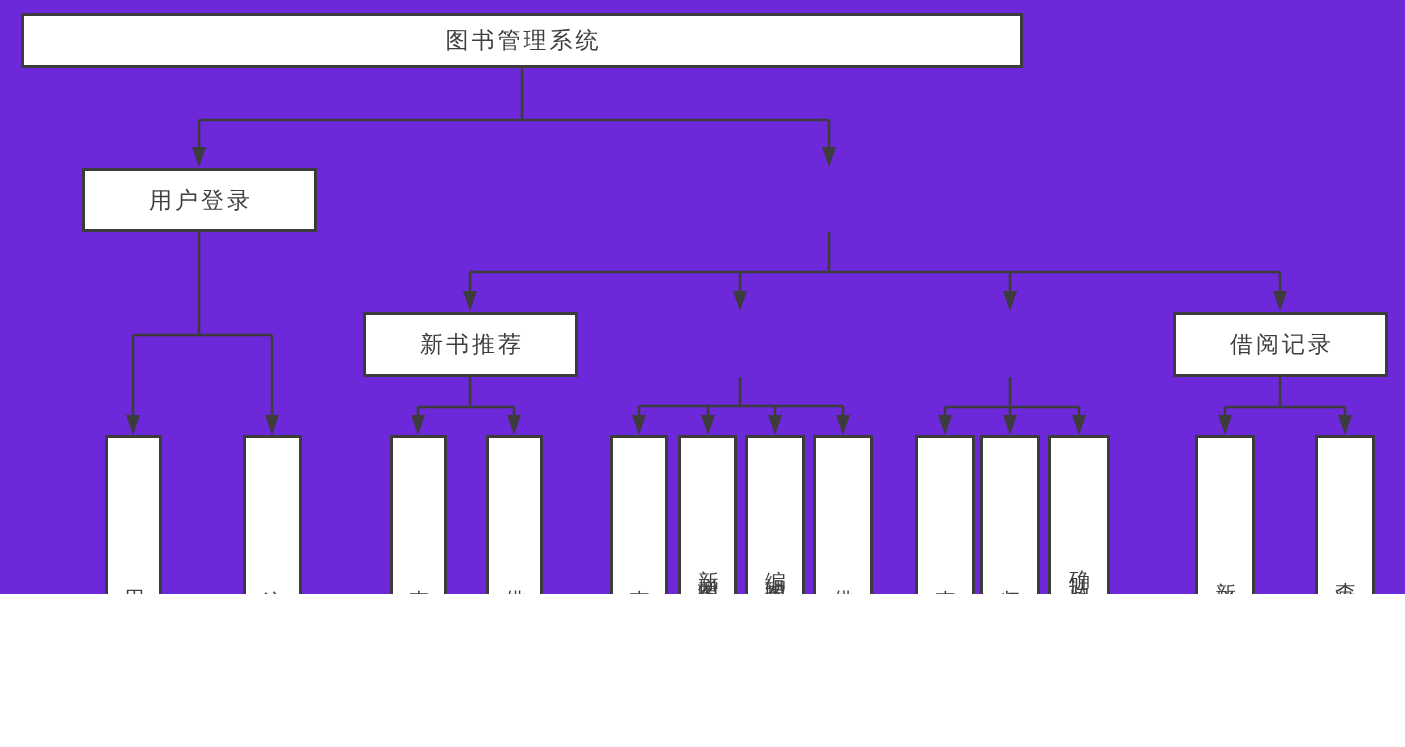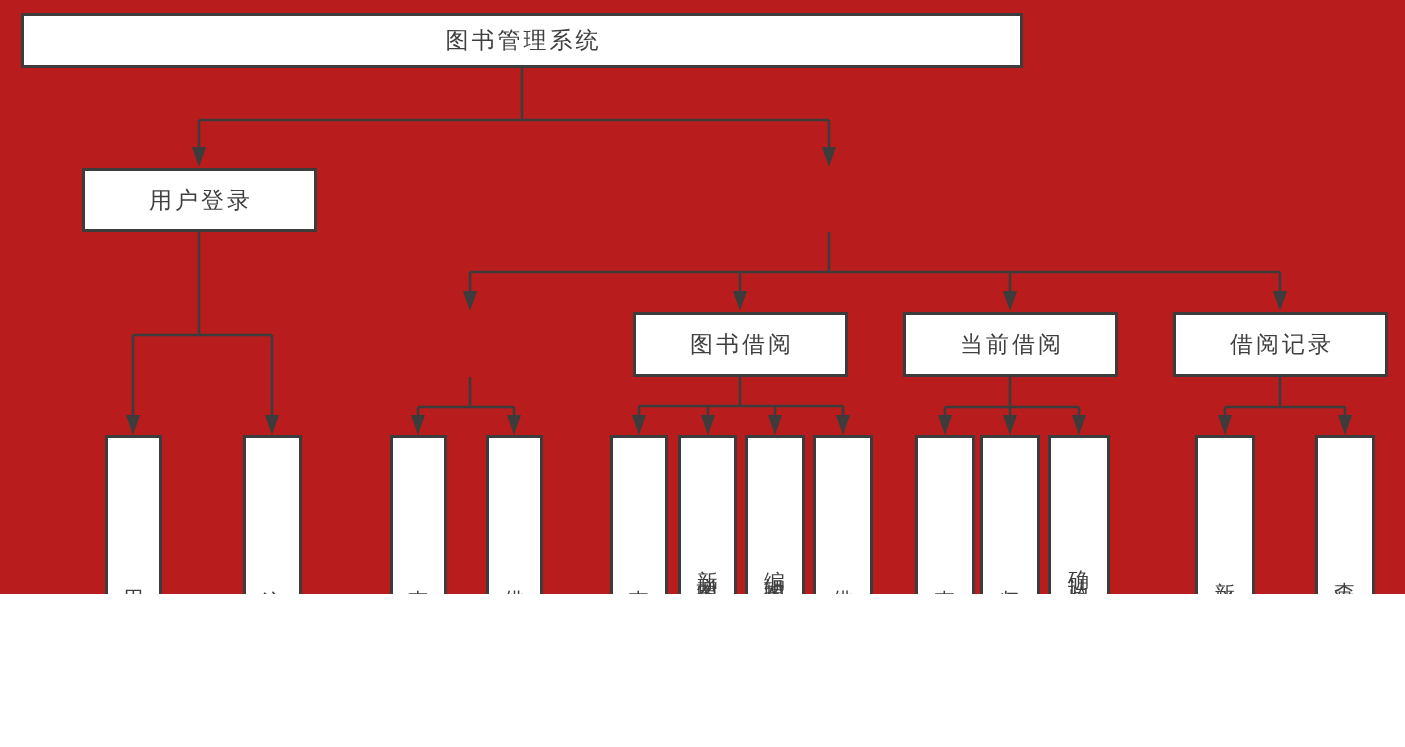--- a/index.html
+++ b/index.html
@@ -1,21 +1,21 @@
 <!DOCTYPE html>
 <html><head>
 <meta charset="utf-8">
 <style>
   html, body { margin: 0; padding: 0; background: #ffffff; }
   .stage {
     position: relative;
     width: 1405px;
     height: 594px;
-    background: #b91c1c;
-    font-family: Liberation Sans, sans-serif;
+    background: #6d28d9;
+    font-family: Liberation Serif, serif;
     overflow: hidden;
   }
   .connectors {
     position: absolute;
     left: 0; top: 0;
     pointer-events: none;
   }
   .node {
     position: absolute;
     box-sizing: border-box;
@@ -86,25 +86,22 @@
   </svg>
 
   <div class="node hnode" style="left:21px; top:13px; width:1002px; height:55px;">
     <span class="lbl">图书管理系统</span>
   </div>
 
   <div class="node hnode" style="left:82px; top:168px; width:235px; height:64px;">
     <span class="lbl">用户登录</span>
   </div>
 
-  <div class="node hnode" style="left:633px; top:312px; width:215px; height:65px;">
-    <span class="lbl">图书借阅</span>
-  </div>
-  <div class="node hnode" style="left:903px; top:312px; width:215px; height:65px;">
-    <span class="lbl">当前借阅</span>
+  <div class="node hnode" style="left:363px; top:312px; width:215px; height:65px;">
+    <span class="lbl">新书推荐</span>
   </div>
   <div class="node hnode" style="left:1173px; top:312px; width:215px; height:65px;">
     <span class="lbl">借阅记录</span>
   </div>
 
   <div class="node vnode" style="left:105px; top:435px; width:57px; height:300px;">
     <span class="lbl">用户登录</span>
   </div>
   <div class="node vnode" style="left:243px; top:435px; width:59px; height:300px;">
     <span class="lbl">注销登录</span>

